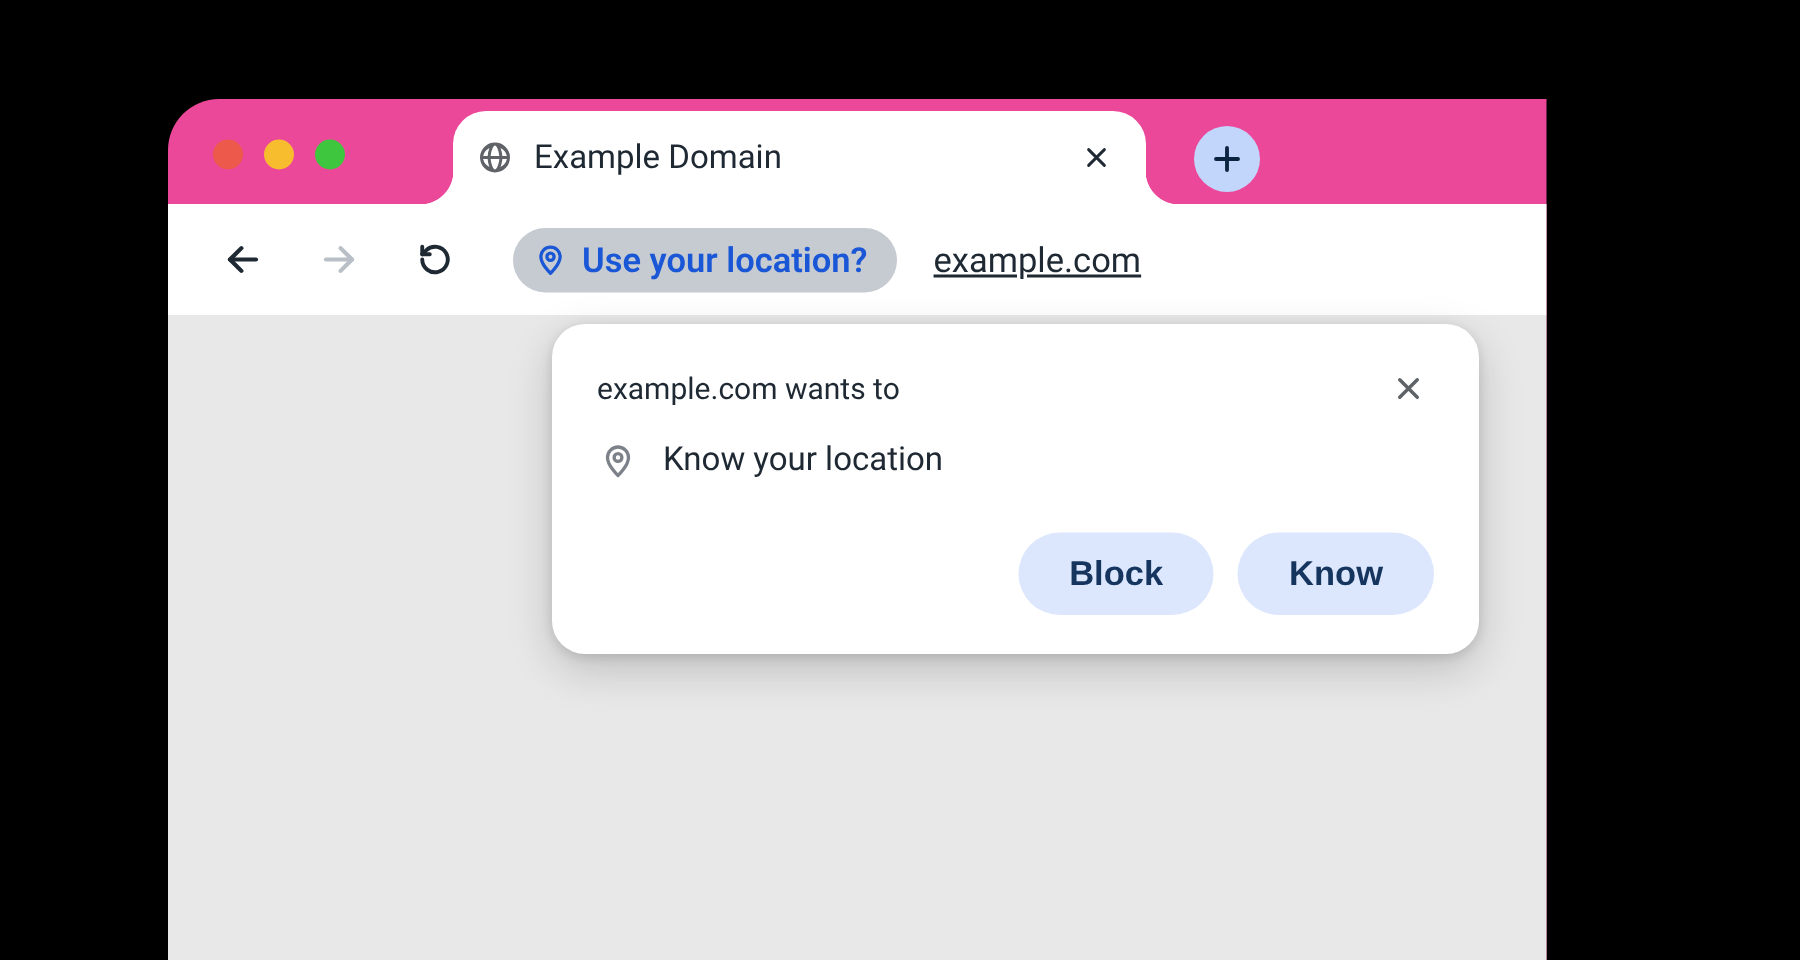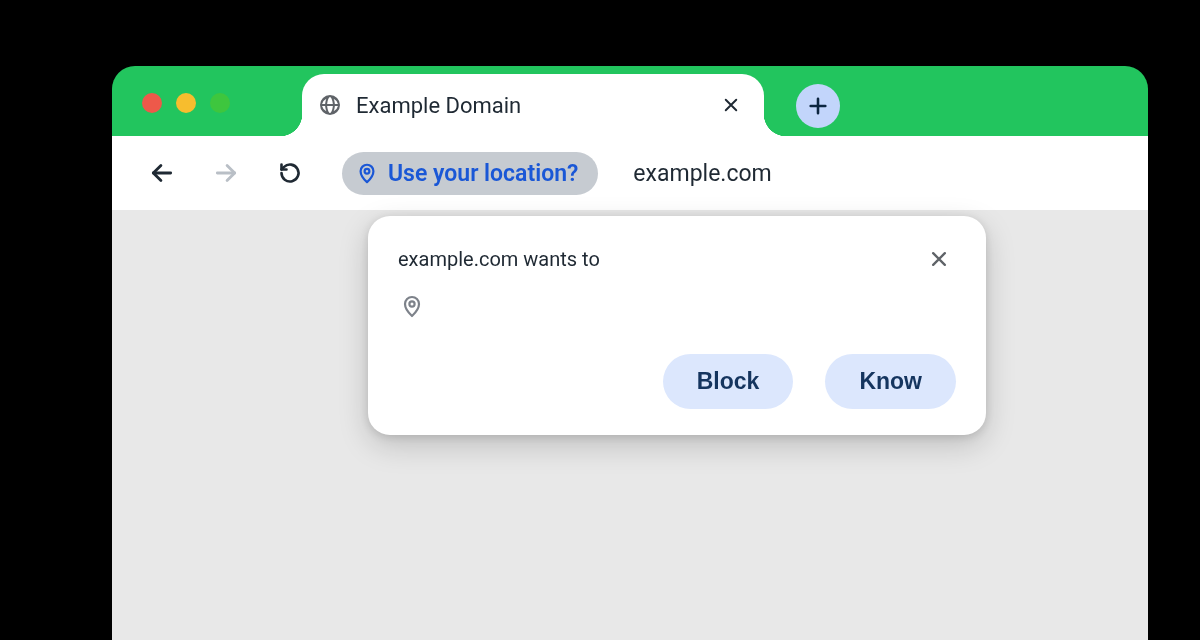--- a/index.html
+++ b/index.html
@@ -3,27 +3,26 @@
 <meta charset="utf-8">
 <style>
   * { box-sizing: border-box; margin: 0; padding: 0; }
   html, body { width: 1200px; height: 640px; background: #000; font-family: -apple-system, BlinkMacSystemFont, "Segoe UI", Roboto, Helvetica, Arial, sans-serif; }
   .stage { width: 1200px; height: 640px; position: relative; overflow: hidden; }
 
   .browser {
     position: absolute;
     left: 112px;
     top: 66px;
-    width: 1036px;
+    width: 919px;
     height: 574px;
-    background: #22c55e;
+    background: #ec4899;
     border-top-left-radius: 34px;
     border-top-right-radius: 0;
     overflow: visible;
-    border-radius: 23px;
   }
 
   
   .traffic { position: absolute; left: 30px; top: 27px; display: flex; gap: 14px; }
   .tl { width: 20px; height: 20px; border-radius: 50%; }
   .tl.red { background: #ed594a; }
   .tl.yel { background: #f7bd2e; }
   .tl.grn { background: #3ec63e; }
 
   
@@ -66,35 +65,34 @@
     display: flex; align-items: center;
     padding-left: 28px;
   }
   .navbtn { width: 44px; height: 44px; display:flex; align-items:center; justify-content:center; color:#1f2933; margin-right: 20px; border-radius:50%; cursor:pointer;}
   .navbtn.disabled { color:#b9bfc6; cursor:default;}
 
   .omnibox {
     margin-left: 10px;
     display:flex; align-items:center;
     font-size: 23px;
-    gap: 11px;
   }
   .chip {
     display:flex; align-items:center;
     background:#c6cbd1;
     border-radius: 26px;
     padding: 8px 20px 8px 14px;
     color:#1a57d6;
     font-weight:600;
     margin-right: 24px;
     cursor:pointer;
     gap:10px;
   }
   .chip svg { color:#1a57d6; }
-  .addr { color:#1f2933; }
+  .addr { color:#1f2933;text-decoration:underline; }
 
   .content {
     position:absolute; left:0; top:144px; right:0; bottom:0;
     background:#e8e8e8;
   }
 
   
   .popup {
     position:absolute;
     left: 256px;
@@ -103,21 +101,21 @@
     background:#fff;
     border-radius: 22px;
     box-shadow: 0 10px 30px rgba(0,0,0,.18), 0 2px 8px rgba(0,0,0,.12);
     padding: 26px 30px 26px 30px;
   }
   .popup .hdr { display:flex; align-items:center; justify-content:space-between; margin-bottom: 18px;}
   .popup .hdr .ttl { font-size: 20px; color:#1f2933; }
   .popup .hdr .x { width:34px; height:34px; display:flex; align-items:center; justify-content:center; color:#5f6368; cursor:pointer; border-radius:50%; }
   .popup .row { display:flex; align-items:center; gap:18px; font-size:22px; color:#1f2933; margin-bottom: 36px; padding-left:2px;}
   .popup .row svg { color:#7d828a; }
-  .popup .actions { display:flex; justify-content:flex-end; gap:32px; }
+  .popup .actions { display:flex; justify-content:flex-end; gap:16px; }
   .pill {
     background:#dce7fd;
     color:#15355f;
     font-size:23px;
     font-weight:700;
     border:none;
     border-radius: 30px;
     padding: 14px 34px;
     cursor:pointer;
   }
@@ -203,20 +201,21 @@
             </svg>
         </div>
       </div>
       <div class="row">
         <span>
           <svg viewBox="0 0 24 24" width="24" height="24" fill="none" stroke="currentColor" stroke-width="2.2" stroke-linejoin="round">
               <path d="M12 22s7-6.5 7-12a7 7 0 1 0-14 0c0 5.5 7 12 7 12z"></path>
               <circle cx="12" cy="10" r="2.6"></circle>
             </svg>
         </span>
+        <span>Know your location</span>
       </div>
       <div class="actions">
         <button class="pill">Block</button>
         <button class="pill">Know</button>
       </div>
     </div>
 
   </div>
 </div>
 

